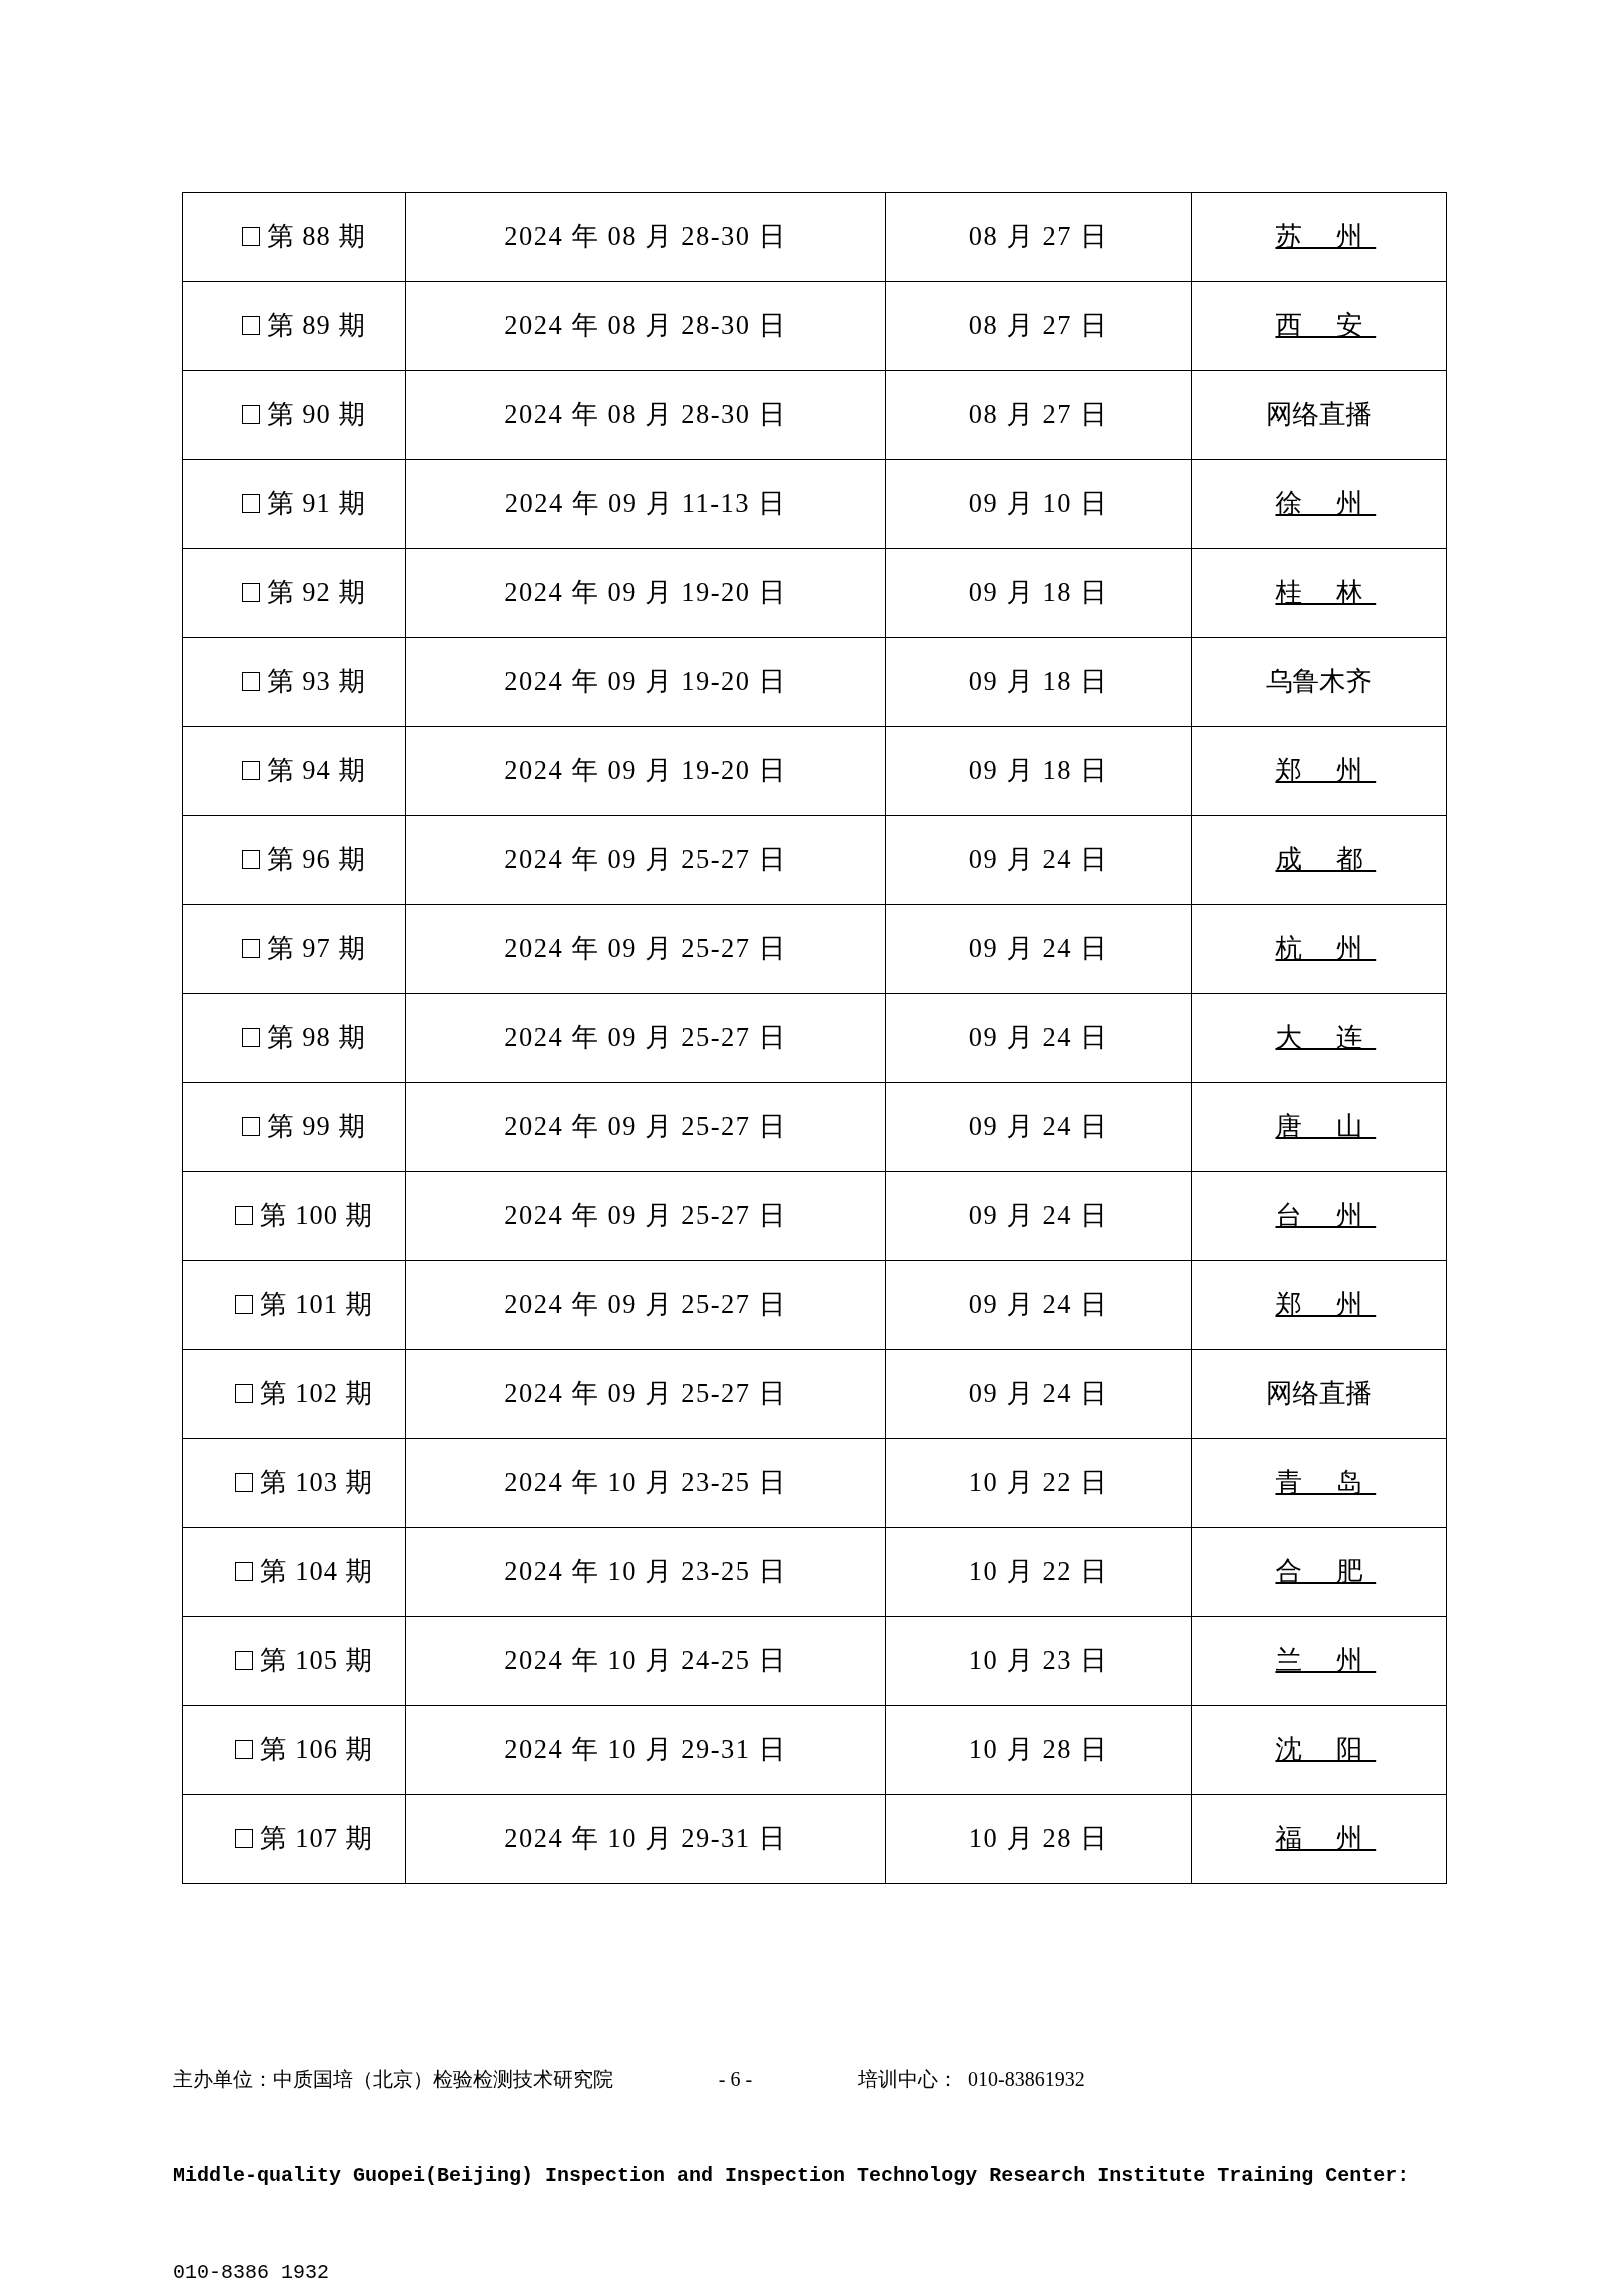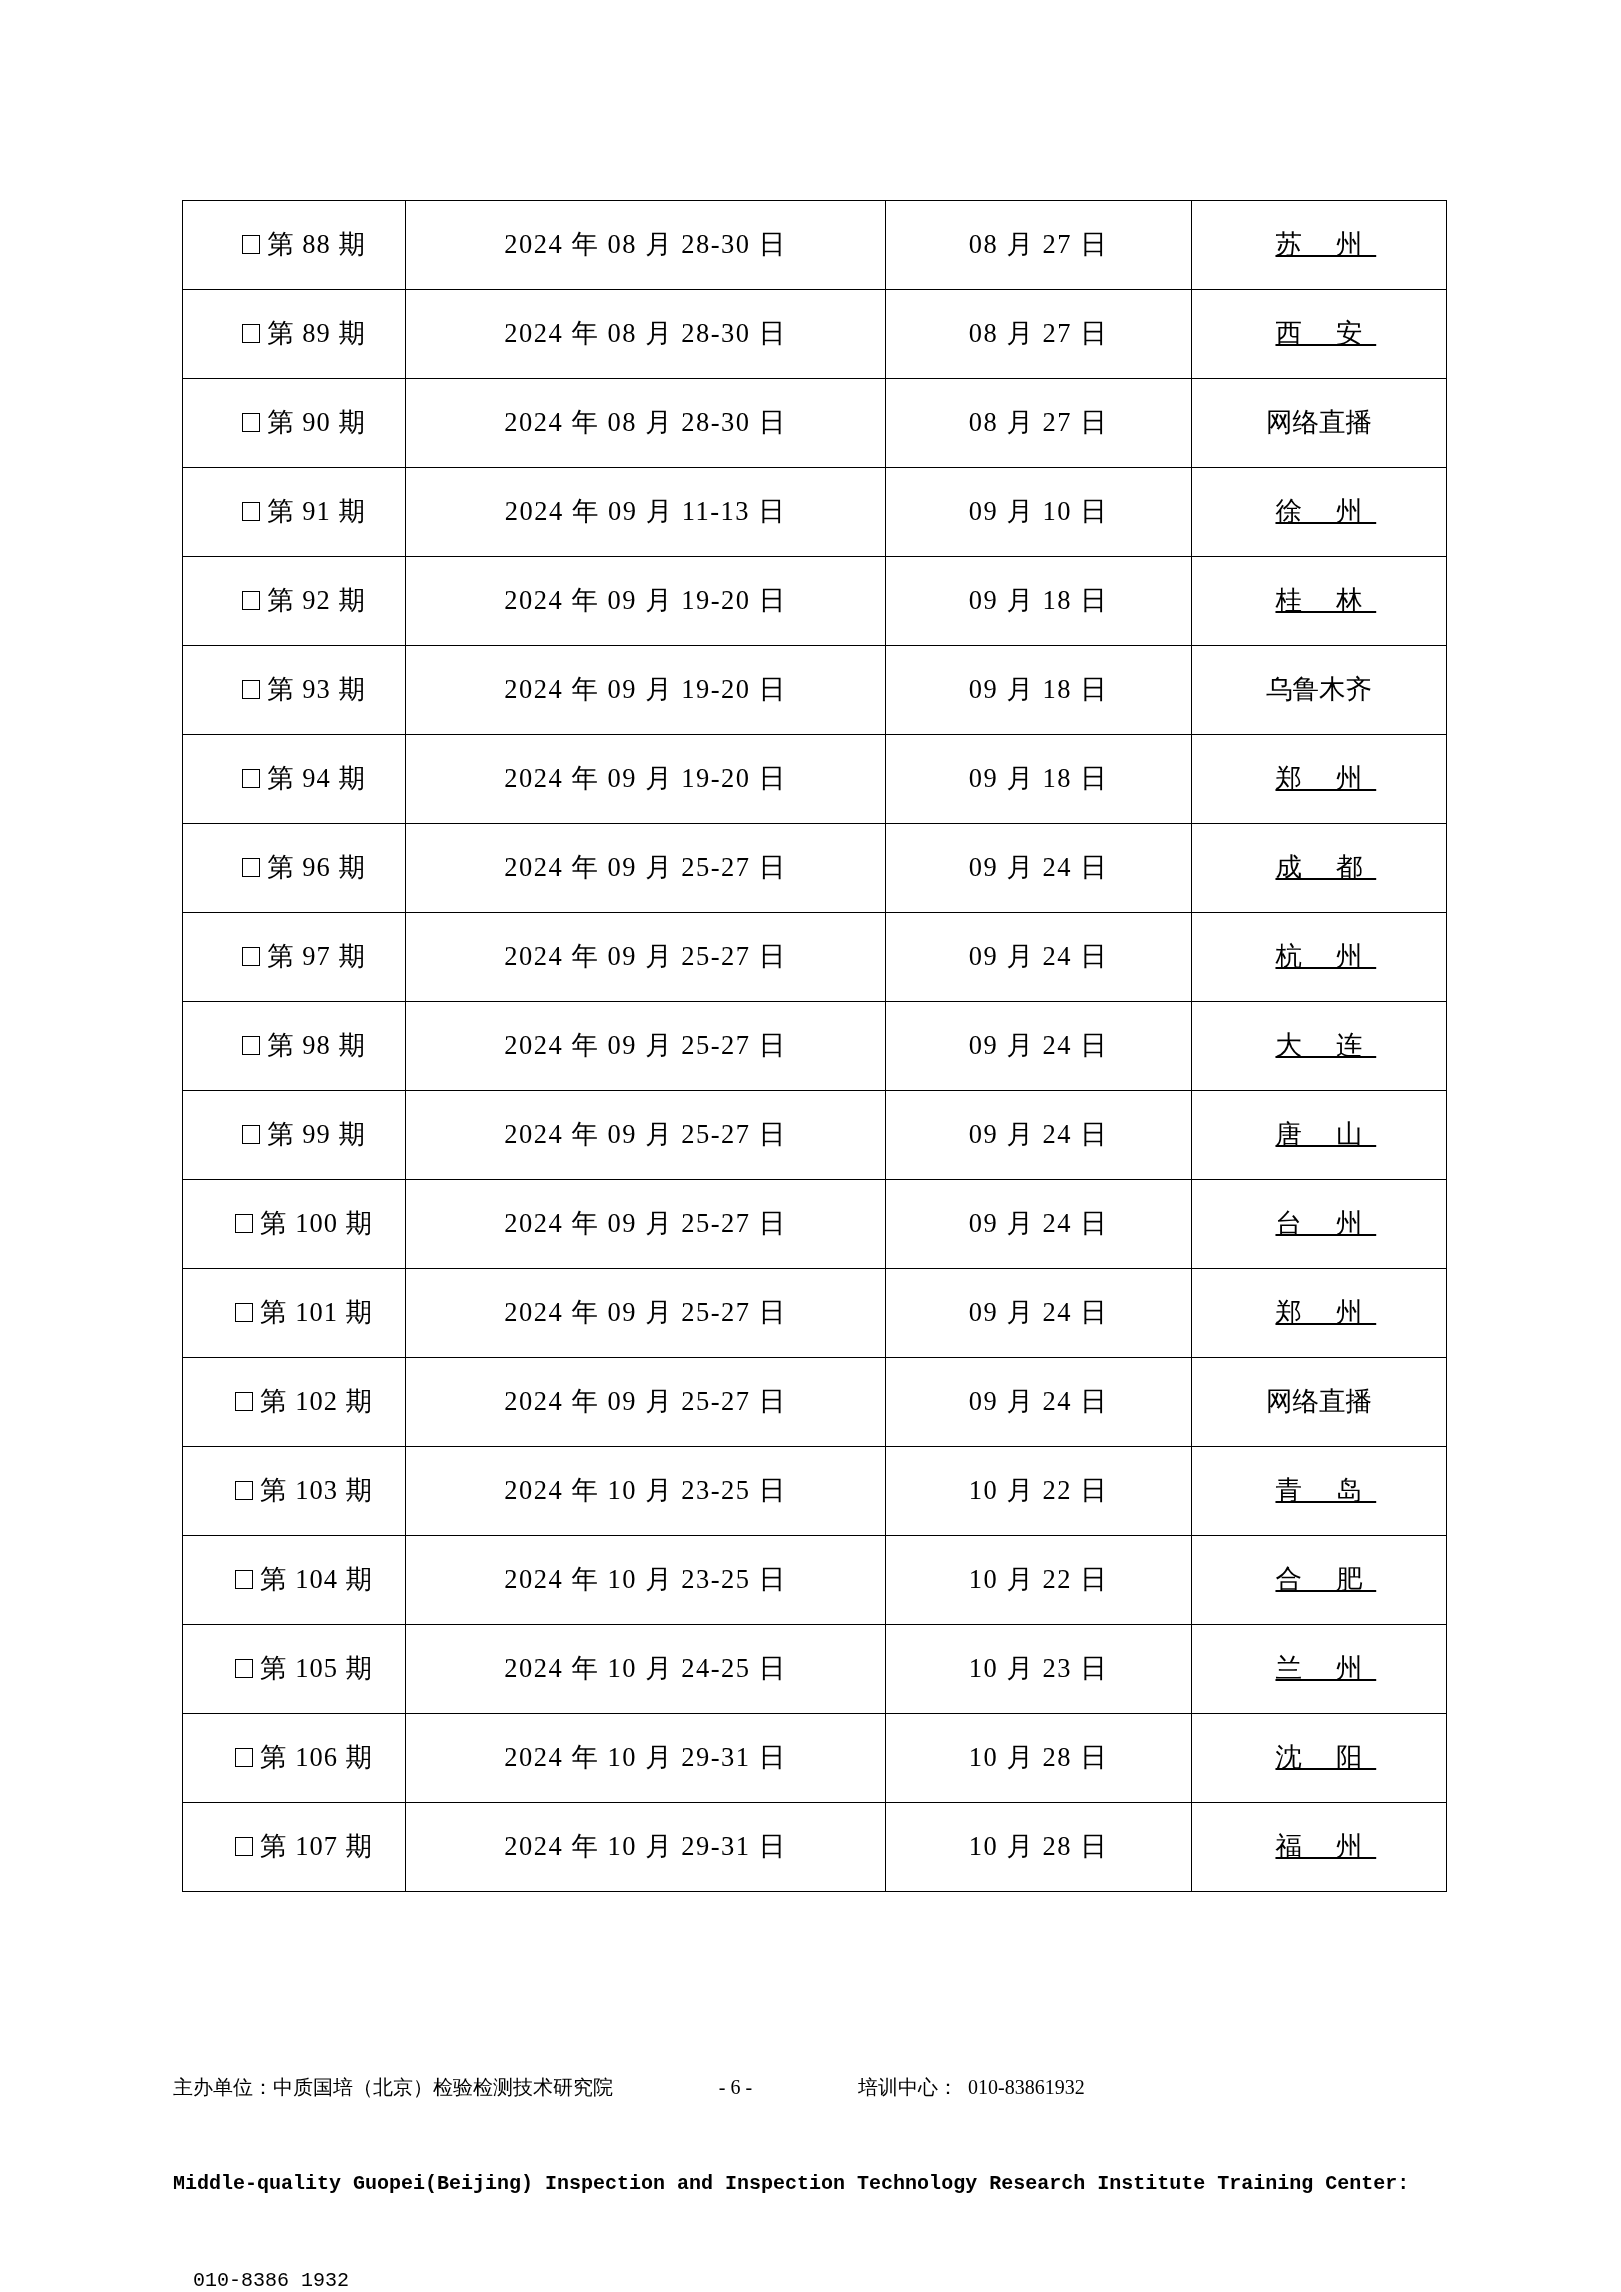--- a/index.html
+++ b/index.html
@@ -10,21 +10,21 @@
   body {
     width: 1621px;
     height: 2293px;
     font-family: "Liberation Serif", serif;
     color: #000000;
     position: relative;
   }
   .page {
     position: absolute;
     left: 0;
-    top: 8px;
+    top: 0;
     width: 1621px;
     height: 1893px;
   }
   .table-wrap {
     position: absolute;
     left: 182px;
     top: 192px;
     width: 1264px;
   }
   table.schedule {
@@ -105,21 +105,20 @@
     text-align: center;
   }
   .footer .center-label { }
   .footer-line2 {
     display: block;
     letter-spacing: 0px;
     font-weight: bold;
   }
   .footer-line3 {
     display: block;
-    margin-left: 20px;
   }
 </style>
 </head>
 <body>
 
 <div class="page">
 
   <div class="table-wrap">
     <table class="schedule">
       <colgroup>

